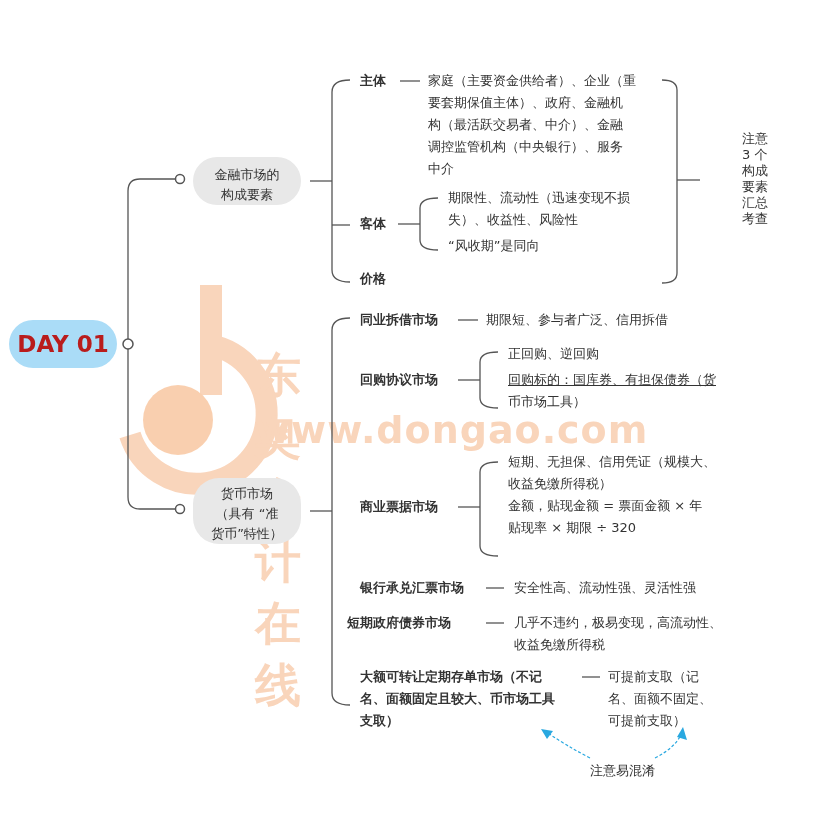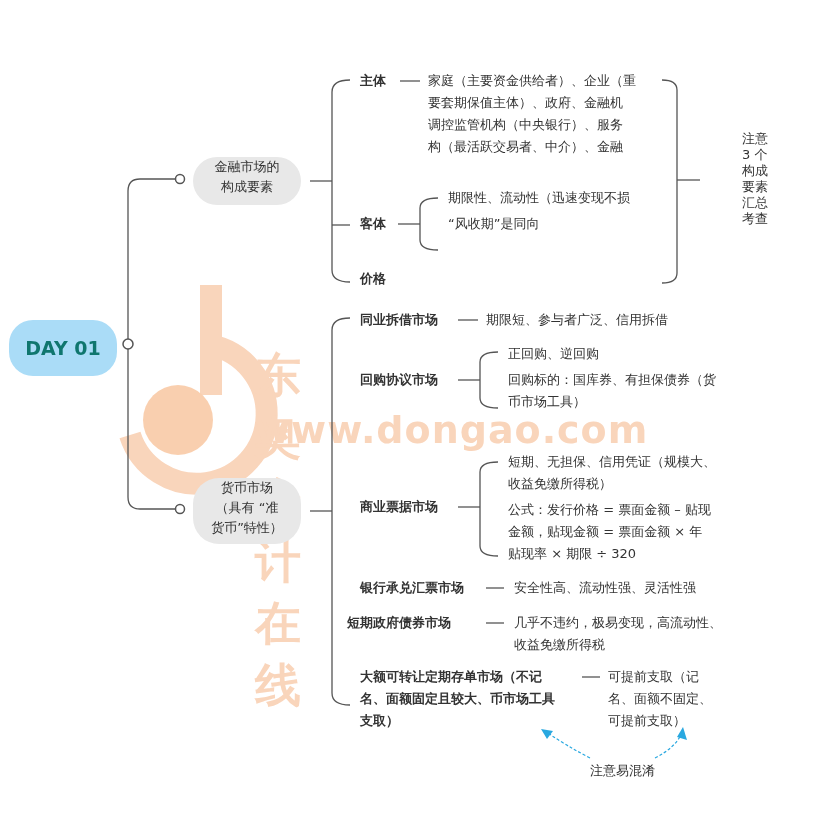--- a/index.html
+++ b/index.html
@@ -1,26 +1,26 @@
 <!DOCTYPE html>
 <html><head>
 <meta charset="utf-8">
 <style>
   html, body { margin:0; padding:0; background:#ffffff; }
   body { width:817px; height:839px; position:relative; overflow:hidden;
          font-family:"DejaVu Sans","Liberation Sans",sans-serif; color:#333; }
   .lines { position:absolute; left:0; top:0; width:817px; height:839px; }
   .root {
-    position:absolute; left:9px; top:320px; width:108px; height:56px;
+    position:absolute; left:9px; top:320px; width:108px; height:48px;
     background:#aadcf7; border-radius:24px; display:flex; align-items:center; justify-content:center;
-    font-weight:bold; font-size:19px; color:#0f766e;
+    font-weight:bold; font-size:23px; color:#b91c1c;
   }
   .cat {
     position:absolute; background:#e8e8e8; border-radius:26px; text-align:center;
-    font-size:13px; line-height:20px; color:#333; display:flex; align-items:flex-start; justify-content:center;
+    font-size:13px; line-height:20px; color:#333; display:flex; align-items:flex-end; justify-content:center;
   }
   .l2 { position:absolute; font-size:13px; font-weight:bold; color:#333; line-height:22px; white-space:nowrap; }
   .txt { position:absolute; font-size:13px; color:#333; line-height:22px; }
   .note { position:absolute; font-size:13px; color:#333; line-height:16px; width:32px;margin-left:32px; }
   .watermark { position:absolute; left:100px; top:285px; opacity:0.55; }
   .wm-text { position:absolute; font-weight:bold; color:#f5b283; font-family:"DejaVu Sans",sans-serif; }
   .blue-note { position:absolute; font-size:13px; color:#333; }
 </style>
 </head>
 <body>
@@ -86,27 +86,29 @@
   <div>
     <div>金融市场的</div>
     <div>构成要素</div>
   </div>
 </div>
 
 <div class="l2" style="left:360px;top:70px;">主体</div>
 <div class="txt" style="left:428px;top:70px;width:230px;">
   <div>家庭（主要资金供给者）、企业（重</div>
   <div>要套期保值主体）、政府、金融机</div>
+  <div>构（最活跃交易者、中介）、金融</div>
   <div>调控监管机构（中央银行）、服务</div>
-  <div>构（最活跃交易者、中介）、金融</div>
+  <div>中介</div>
 </div>
 
 <div class="l2" style="left:360px;top:213px;">客体</div>
 <div class="txt" style="left:448px;top:187px;width:220px;">
   <div>期限性、流动性（迅速变现不损</div>
+  <div>失）、收益性、风险性</div>
   <div style="margin-top:4px;">“风收期”是同向</div>
 </div>
 
 <div class="l2" style="left:360px;top:268px;">价格</div>
 
 <div class="note" style="left:710px;top:131px;">
   <div>注意</div>
   <div>3 个</div>
   <div>构成</div>
   <div>要素</div>
@@ -121,29 +123,28 @@
     <div>货币”特性）</div>
   </div>
 </div>
 
 <div class="l2" style="left:360px;top:309px;">同业拆借市场</div>
 <div class="txt" style="left:486px;top:309px;">期限短、参与者广泛、信用拆借</div>
 
 <div class="l2" style="left:360px;top:369px;">回购协议市场</div>
 <div class="txt" style="left:508px;top:343px;width:240px;">
   <div>正回购、逆回购</div>
-  <div style="margin-top:4px;">回购标的：国库券、有担保债券（货</div>
+  <div style="margin-top:4px;text-decoration:underline;">回购标的：国库券、有担保债券（货</div>
   <div>币市场工具）</div>
 </div>
 
 <div class="l2" style="left:360px;top:496px;">商业票据市场</div>
 <div class="txt" style="left:508px;top:451px;width:240px;">
   <div>短期、无担保、信用凭证（规模大、</div>
   <div>收益免缴所得税）</div>
-  <div style="margin-top:4px;">公式：发行价格 = 票面金额 – 贴现</div>
   <div>金额，贴现金额 = 票面金额 × 年</div>
   <div>贴现率 × 期限 ÷ 320</div>
 </div>
 
 <div class="l2" style="left:360px;top:577px;">银行承兑汇票市场</div>
 <div class="txt" style="left:514px;top:577px;text-align:center;">安全性高、流动性强、灵活性强</div>
 
 <div class="l2" style="left:347px;top:612px;">短期政府债券市场</div>
 <div class="txt" style="left:514px;top:612px;width:240px;">
   <div>几乎不违约，极易变现，高流动性、</div>

